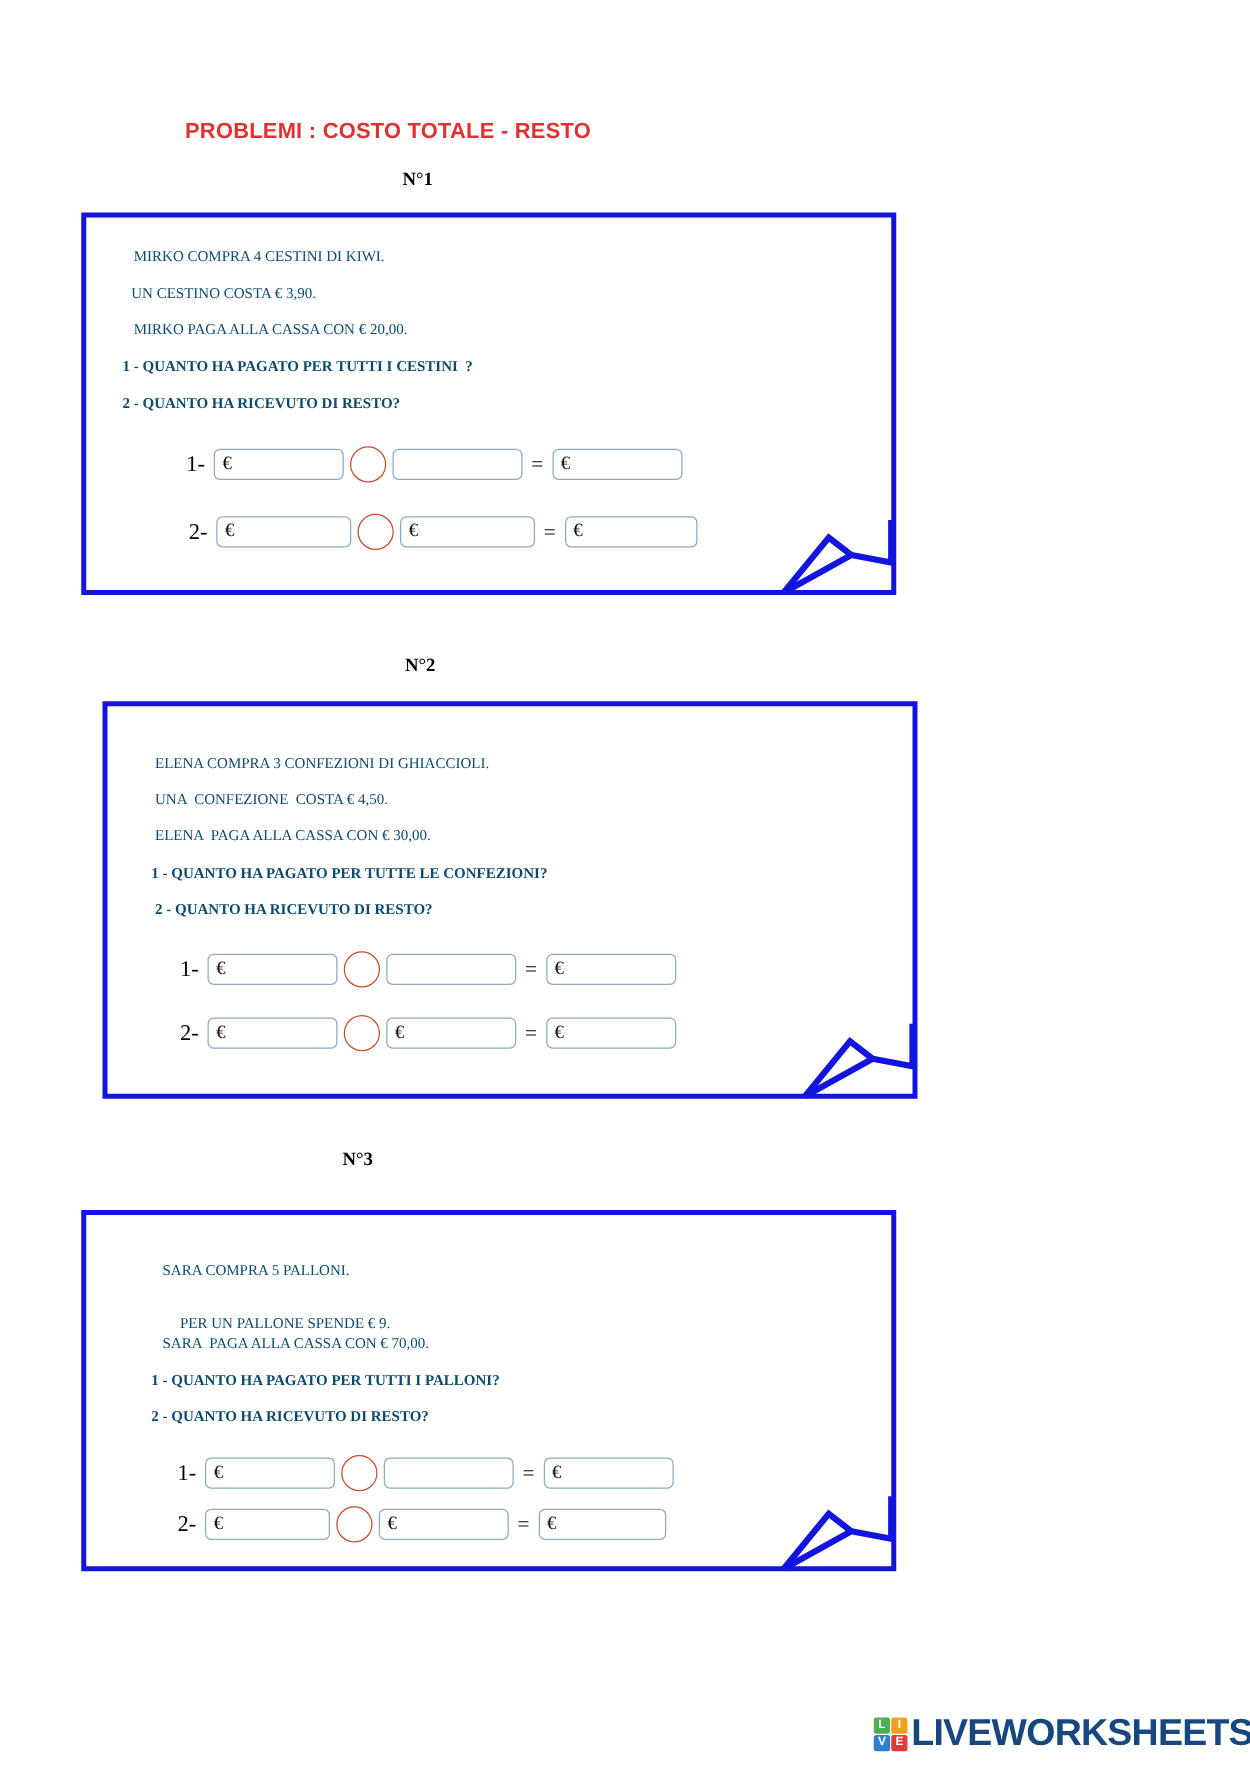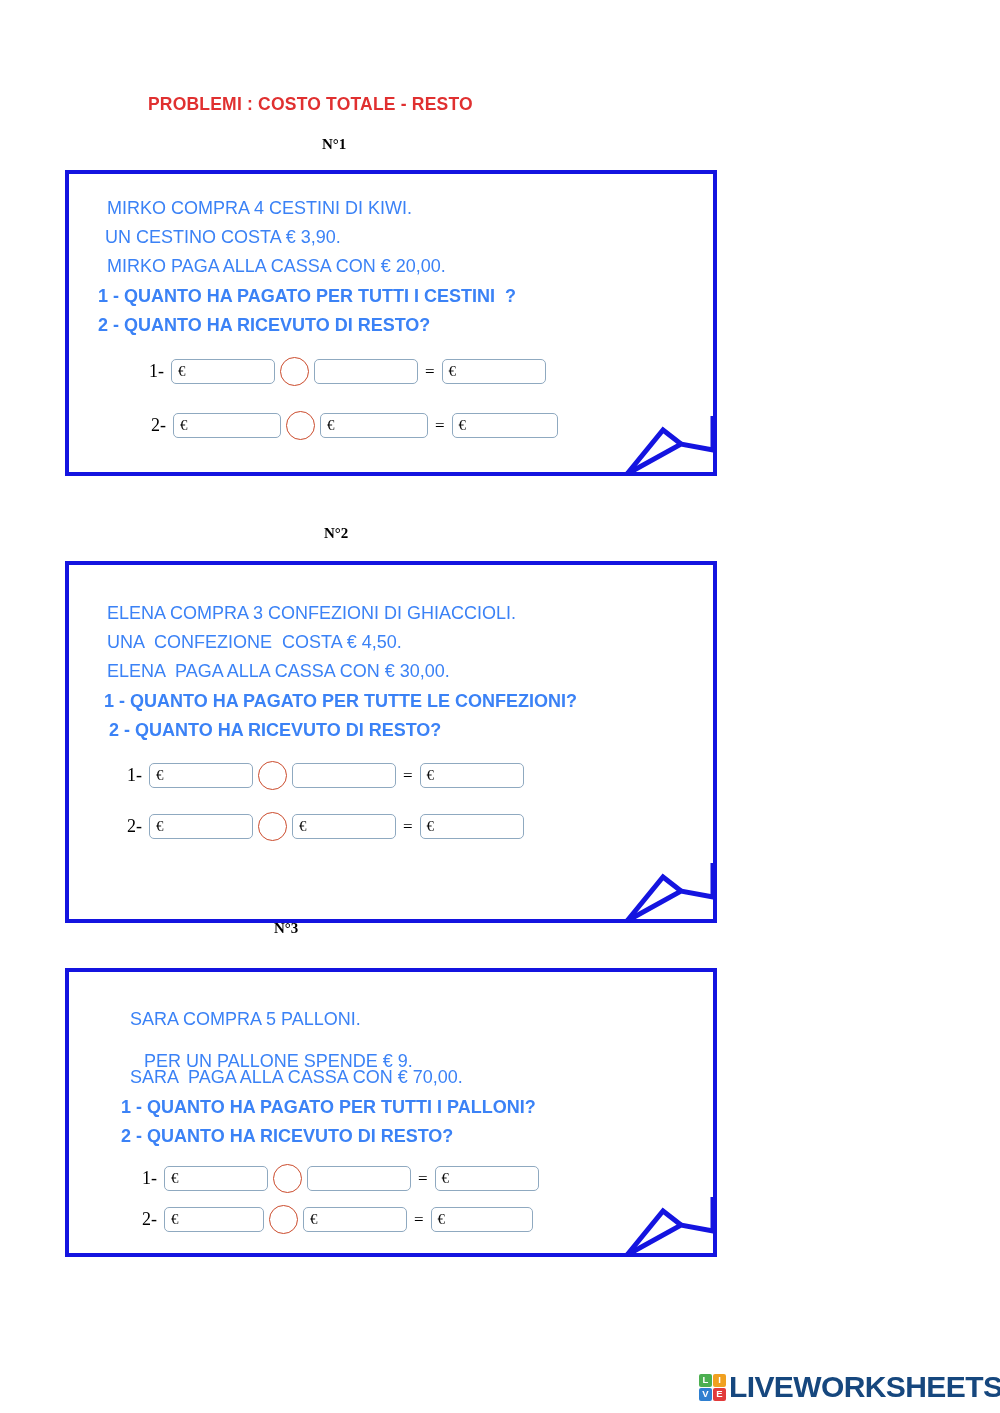--- a/index.html
+++ b/index.html
@@ -44,41 +44,41 @@
   .pn-3 { left: 274px; top: 920px; }
 
   
   .card {
     position: absolute;
     box-sizing: border-box;
     border: 4px solid #1414e0;
     background: #ffffff;
   }
   .card-1 { left: 65px; top: 170px;  width: 652px; height: 306px; }
-  .card-2 { left: 65px; top: 561px;  width: 652px; height: 362px; }
+  .card-2 { left: 82px; top: 561px;  width: 652px; height: 318px; }
   .card-3 { left: 65px; top: 968px;  width: 652px; height: 289px; }
 
   
   .corner-fold {
     position: absolute;
     right: -4px;
     bottom: -4px;
     width: 92px;
     height: 62px;
     pointer-events: none;
   }
   .corner-fold svg { display: block; }
 
   
   .stmt {
     position: absolute;
-    font-family: Liberation Sans, sans-serif;
-    font-size: 18px;
+    font-family: Liberation Serif, serif;
+    font-size: 12px;
     line-height: 1;
-    color: #3b82f6;
+    color: #0c4a6e;
     white-space: pre;
   }
   .stmt.bold { font-weight: bold; }
 
   
   .eq-row {
     position: absolute;
     display: flex;
     align-items: center;
     white-space: nowrap;

